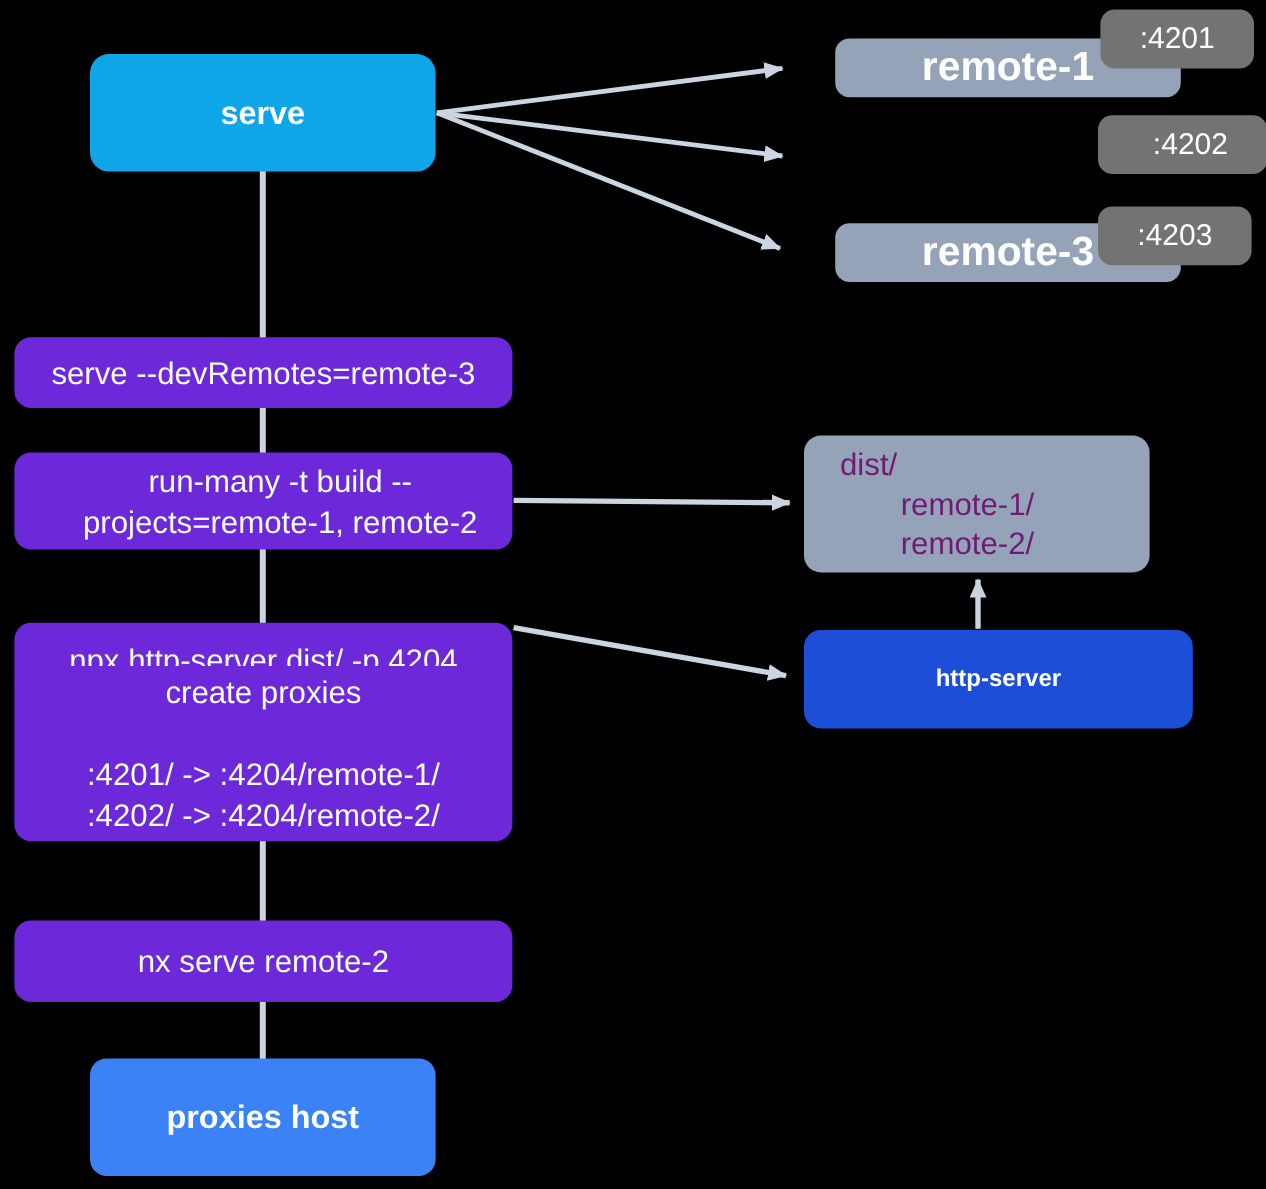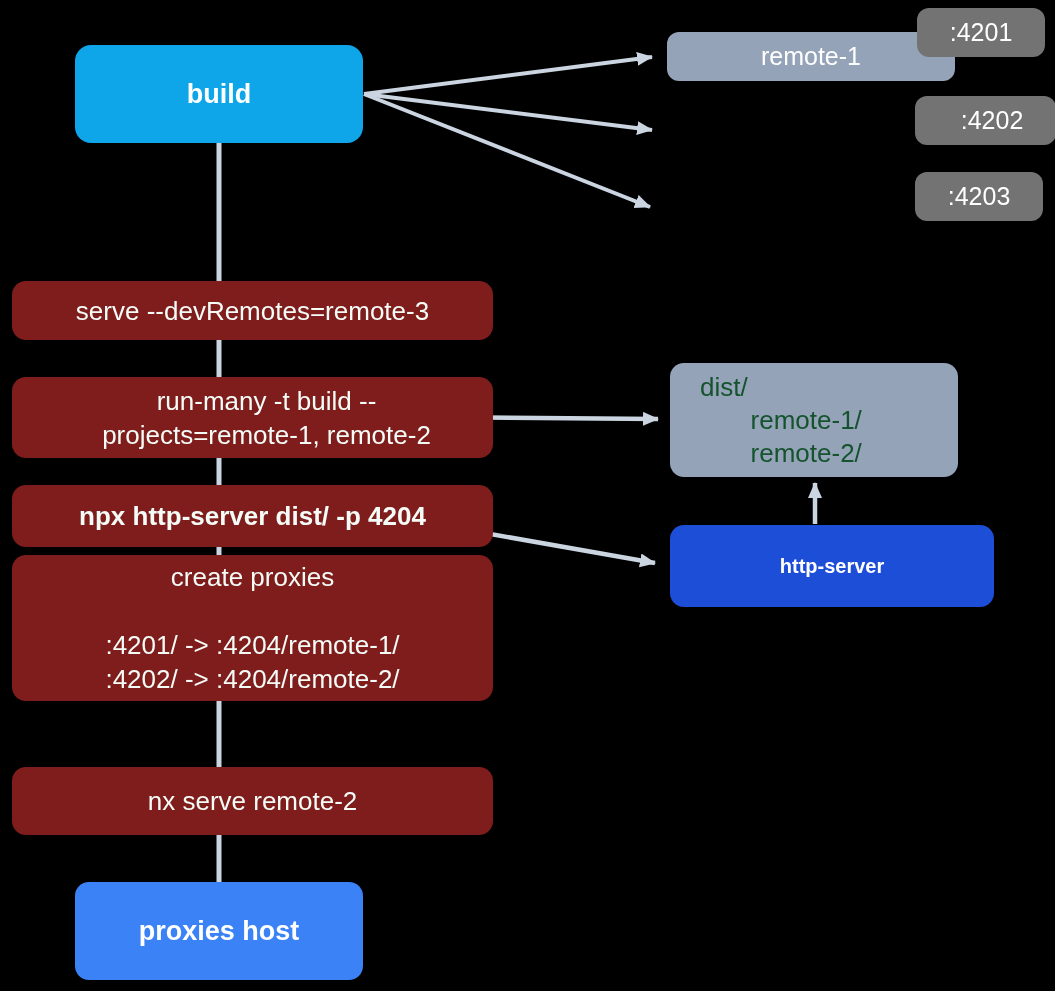--- a/index.html
+++ b/index.html
@@ -26,59 +26,59 @@
     z-index: 1;
   }
   
   .host {
     left: 75px; top: 45px; width: 288px; height: 98px;
     background: #0ea5e9; border-radius: 16px;
     font-weight: 700; font-size: 27px;
   }
   
   .remote {
-    left: 667px; width: 288px; height: 49px;
+    left: 696px; width: 288px; height: 49px;
     background: #94a3b8; border-radius: 12px;
-    font-weight: 400; font-size: 25px;
+    font-weight: 700; font-size: 34px;
   }
   .remote-1 { top: 32px; }
   .remote-2 { top: 110px; }
   .remote-3 { top: 186px; }
   
   .badge {
     position: absolute;
     width: 128px; height: 49px;
     background: #737373; border-radius: 12px;
     display: flex; align-items: center; justify-content: center;
     color: #ffffff; font-size: 25px; font-weight: 500;
     z-index: 2;
   }
   .badge-1 { left: 917px; top: 8px; }
   .badge-2 { left: 915px; top: 96px; padding-left: 13px; }
   .badge-3 { left: 915px; top: 172px; }
   
   .cmd {
-    left: 12px; width: 481px;
-    background: #7f1d1d; border-radius: 14px;
+    left: 12px; width: 415px;
+    background: #6d28d9; border-radius: 14px;
     font-size: 26px; line-height: 34px;
     color: #f4fcf7;
     white-space: pre-line;
     text-align: center;
   }
   .cmd-serve        { top: 281px; height: 59px; }
   .cmd-run-many     { top: 377px; height: 81px; padding-left: 28px; }
-  .cmd-http-server  { top: 485px; height: 62px; font-weight: bold; }
+  .cmd-http-server  { top: 519px; height: 62px; }
   .cmd-proxies      { top: 555px; height: 146px; }
   .cmd-nx-serve     { top: 767px; height: 68px; }
   
   .dist {
     left: 670px; top: 363px; width: 288px; height: 114px;
     background: #94a3b8; border-radius: 14px;
     font-size: 26px; line-height: 33px;
-    color: #14532d;
+    color: #701a75;
     white-space: pre;
     justify-content: flex-start;
     padding-left: 30px;
   }
   
   .http-server {
     left: 670px; top: 525px; width: 324px; height: 82px;
     background: #1d4ed8; border-radius: 14px;
     font-weight: 700; font-size: 20px;
   }
@@ -107,23 +107,24 @@
     <line x1="364" y1="94" x2="652" y2="130" stroke="#cbd5e1" stroke-width="4" marker-end="url(#ah)"></line>
     <line x1="364" y1="94" x2="650" y2="207" stroke="#cbd5e1" stroke-width="4" marker-end="url(#ah)"></line>
 
     <line x1="428" y1="417" x2="658" y2="419" stroke="#cbd5e1" stroke-width="4.5" marker-end="url(#ah)"></line>
 
     <line x1="428" y1="523" x2="655" y2="563" stroke="#cbd5e1" stroke-width="4.5" marker-end="url(#ah)"></line>
 
     <line x1="815" y1="524" x2="815" y2="483" stroke="#cbd5e1" stroke-width="4.5" marker-end="url(#ah)"></line>
   </svg>
 
-  <div class="node host">build</div>
+  <div class="node host">serve</div>
 
   <div class="node remote remote-1">remote-1</div>
+  <div class="node remote remote-3">remote-3</div>
 
   <div class="badge badge-1">:4201</div>
   <div class="badge badge-2">:4202</div>
   <div class="badge badge-3">:4203</div>
 
   <div class="node cmd cmd-serve">serve --devRemotes=remote-3</div>
   <div class="node cmd cmd-run-many">run-many -t build --
 projects=remote-1, remote-2</div>
   <div class="node cmd cmd-http-server">npx http-server dist/ -p 4204</div>
   <div class="node cmd cmd-proxies">create proxies

